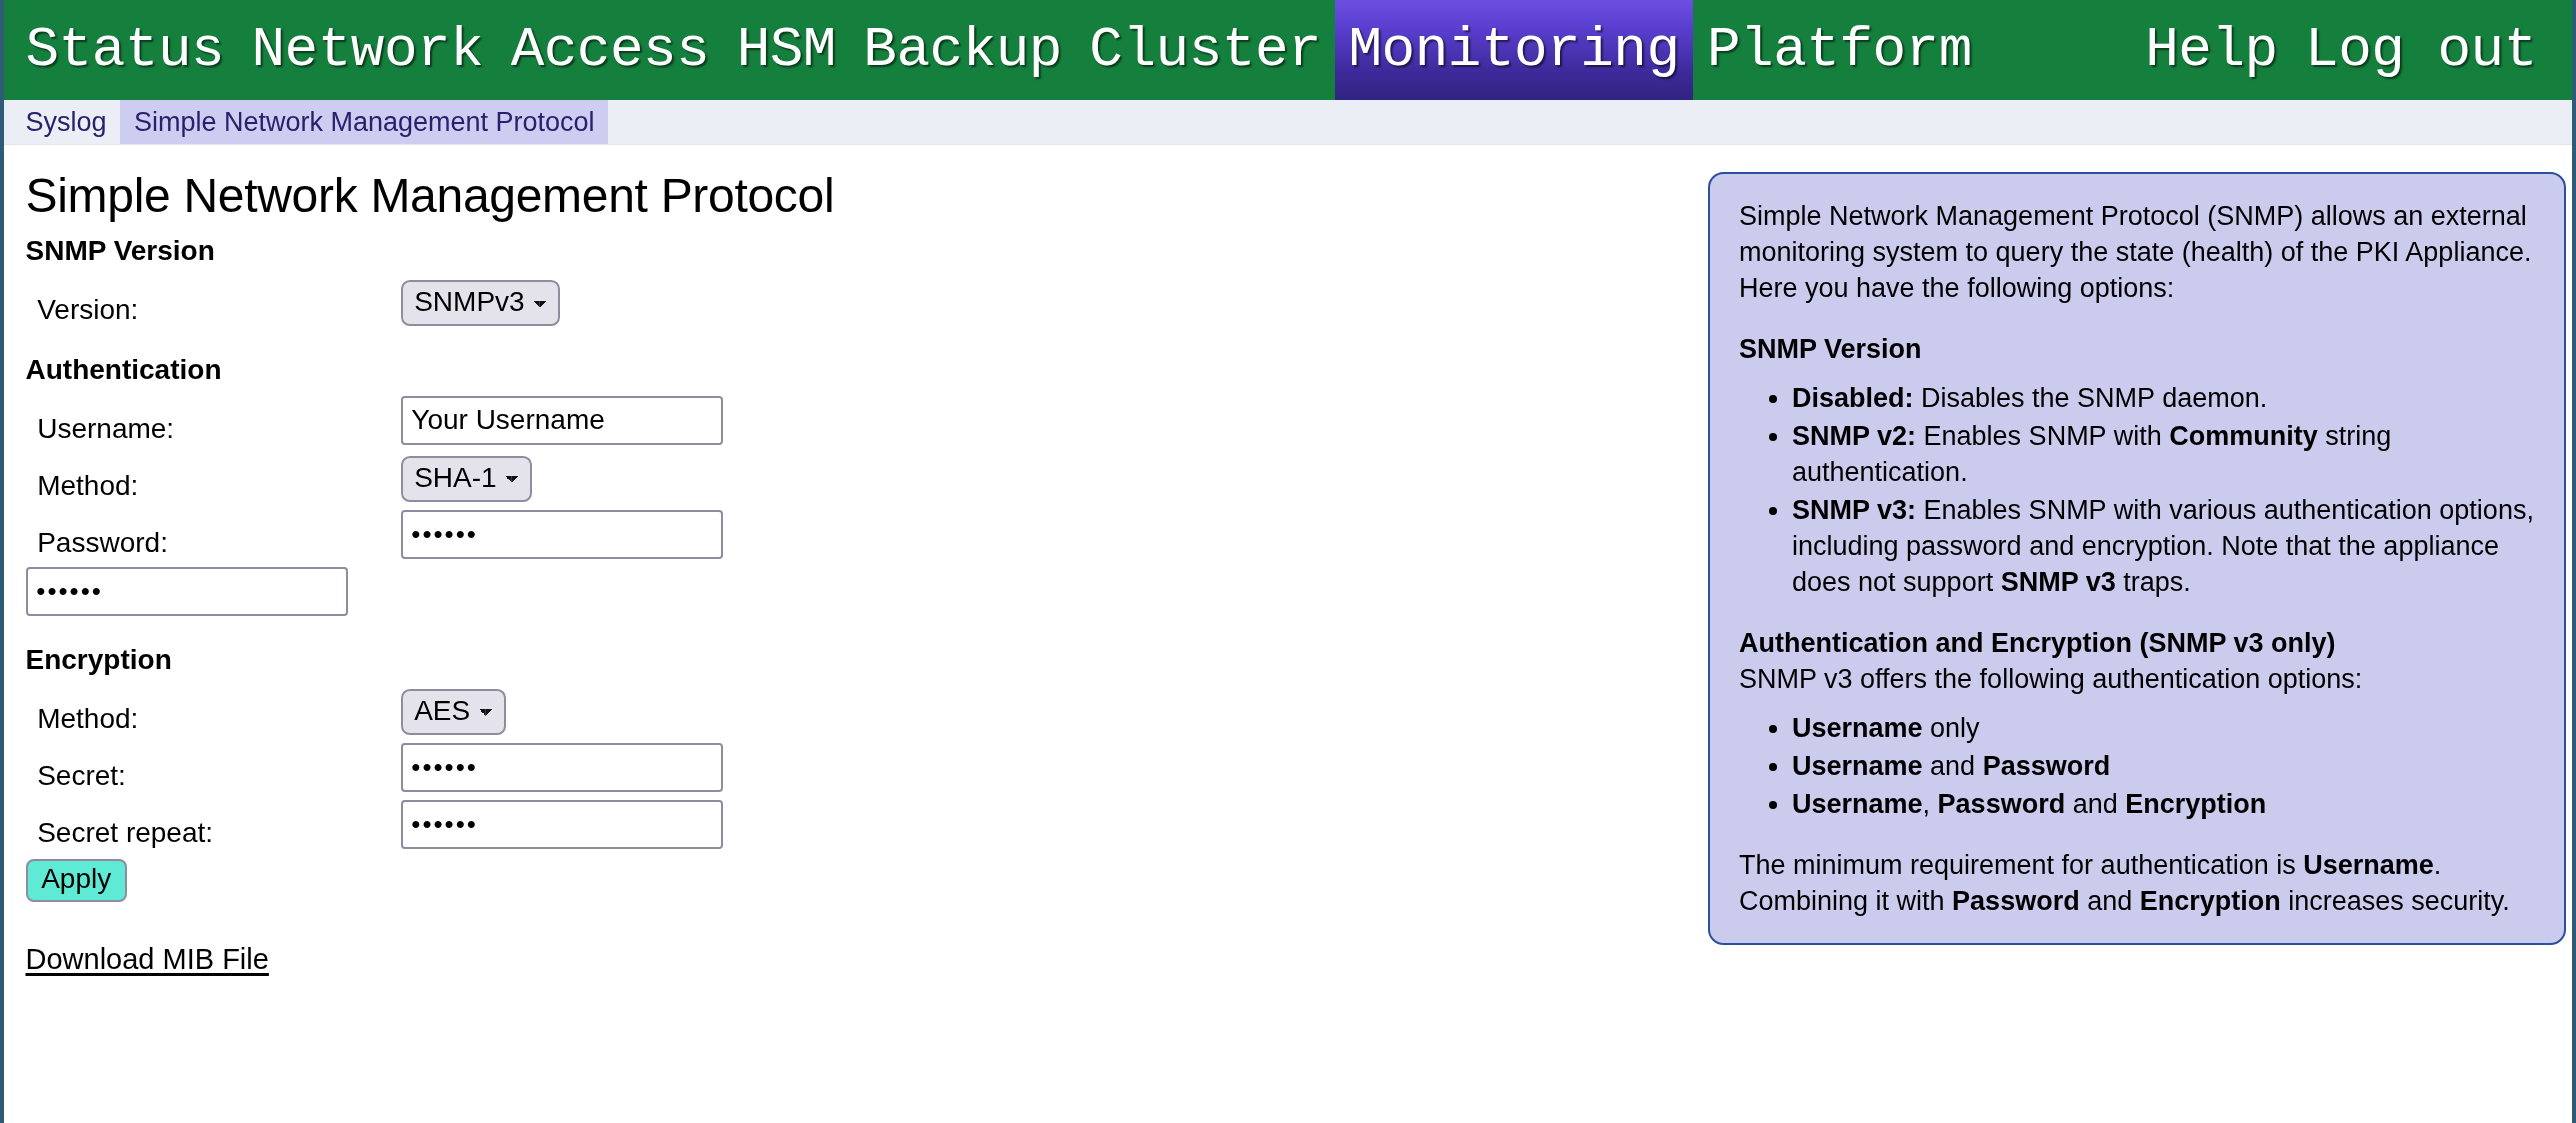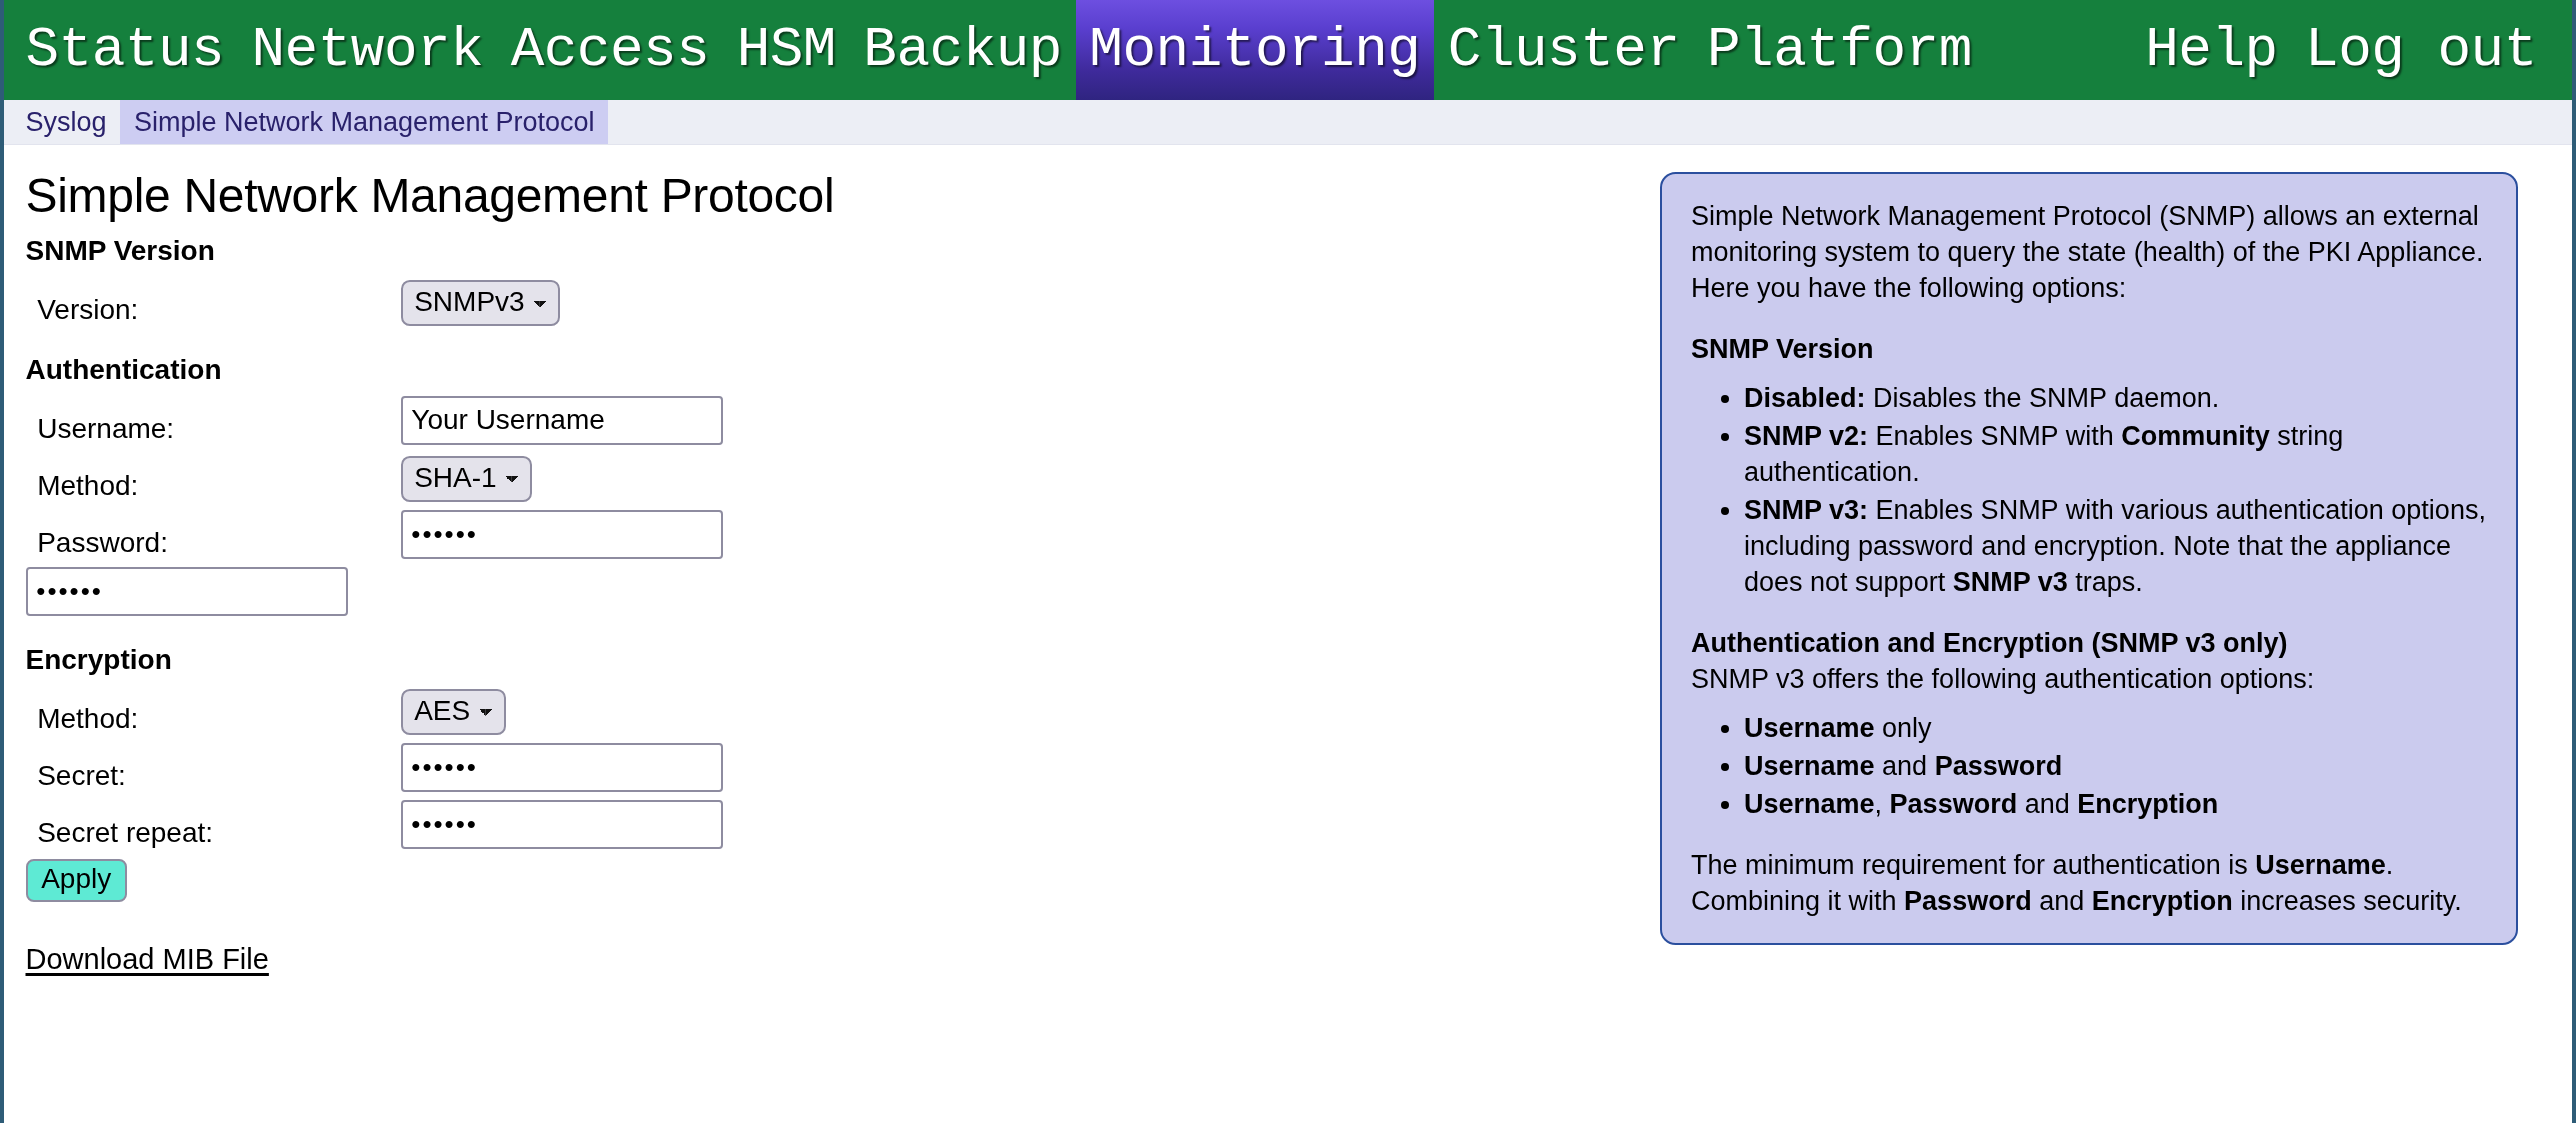--- a/index.html
+++ b/index.html
@@ -180,21 +180,21 @@
     font-size: 29px;
     color: #000000;
     text-decoration: underline;
     text-decoration-thickness: 2.9px;
     text-underline-offset: 3.9px;
   }
 
   
   .help-panel {
     position: absolute;
-    left: 1656px;
+    left: 1704px;
     top: 27px;
     width: 858px;
     background: #cbcbee;
     border: 2.9px solid #2b4f9e;
     border-radius: 15.6px;
     padding: 25px 29px 23.4px 29px;
     font-size: 27px;
     line-height: 1.33;
     color: #000;
     overflow: hidden;
@@ -222,22 +222,22 @@
 
 <div id="page">
 
   <div class="topnav">
     <div class="topnav-left">
       <div class="navitem">Status</div>
       <div class="navitem">Network</div>
       <div class="navitem">Access</div>
       <div class="navitem">HSM</div>
       <div class="navitem">Backup</div>
+      <div class="navitem">Cluster</div>
       <div class="navitem active">Monitoring</div>
-      <div class="navitem">Cluster</div>
       <div class="navitem">Platform</div>
     </div>
     <div class="topnav-right">
       <div class="navitem">Help</div>
       <div class="navitem">Log out</div>
     </div>
   </div>
 
   <div class="subnav">
     <div class="subitem">Syslog</div>

